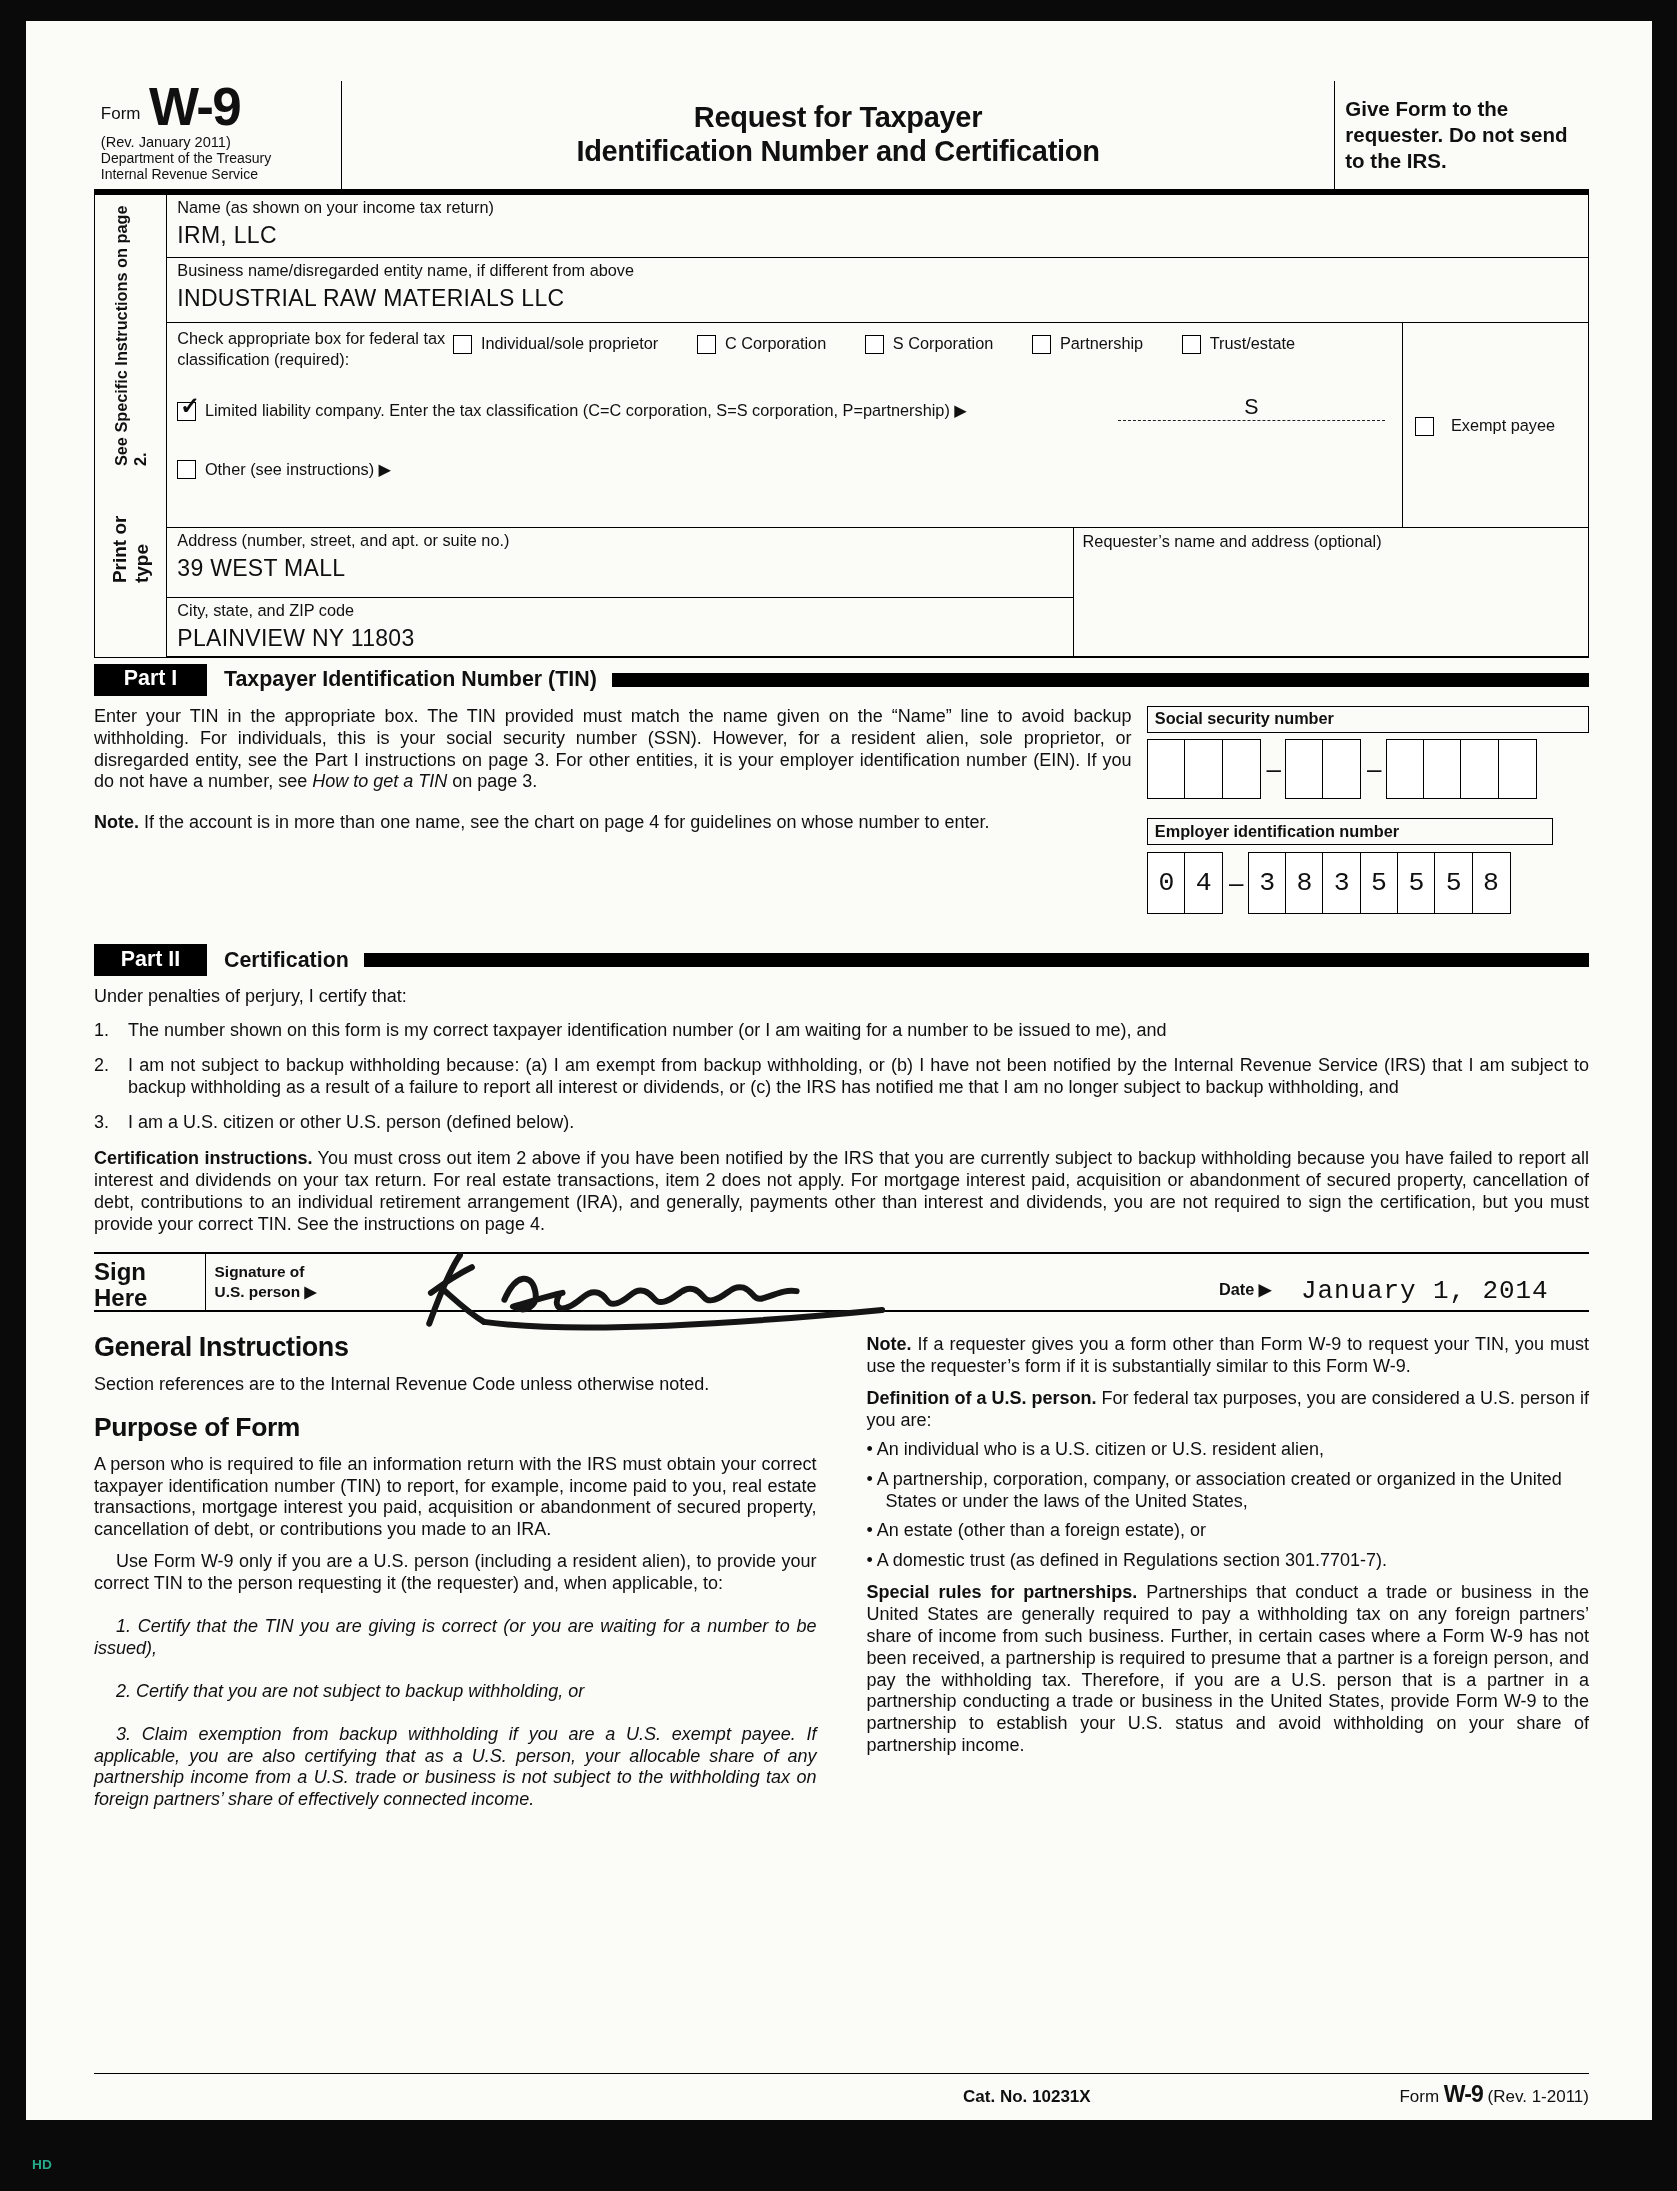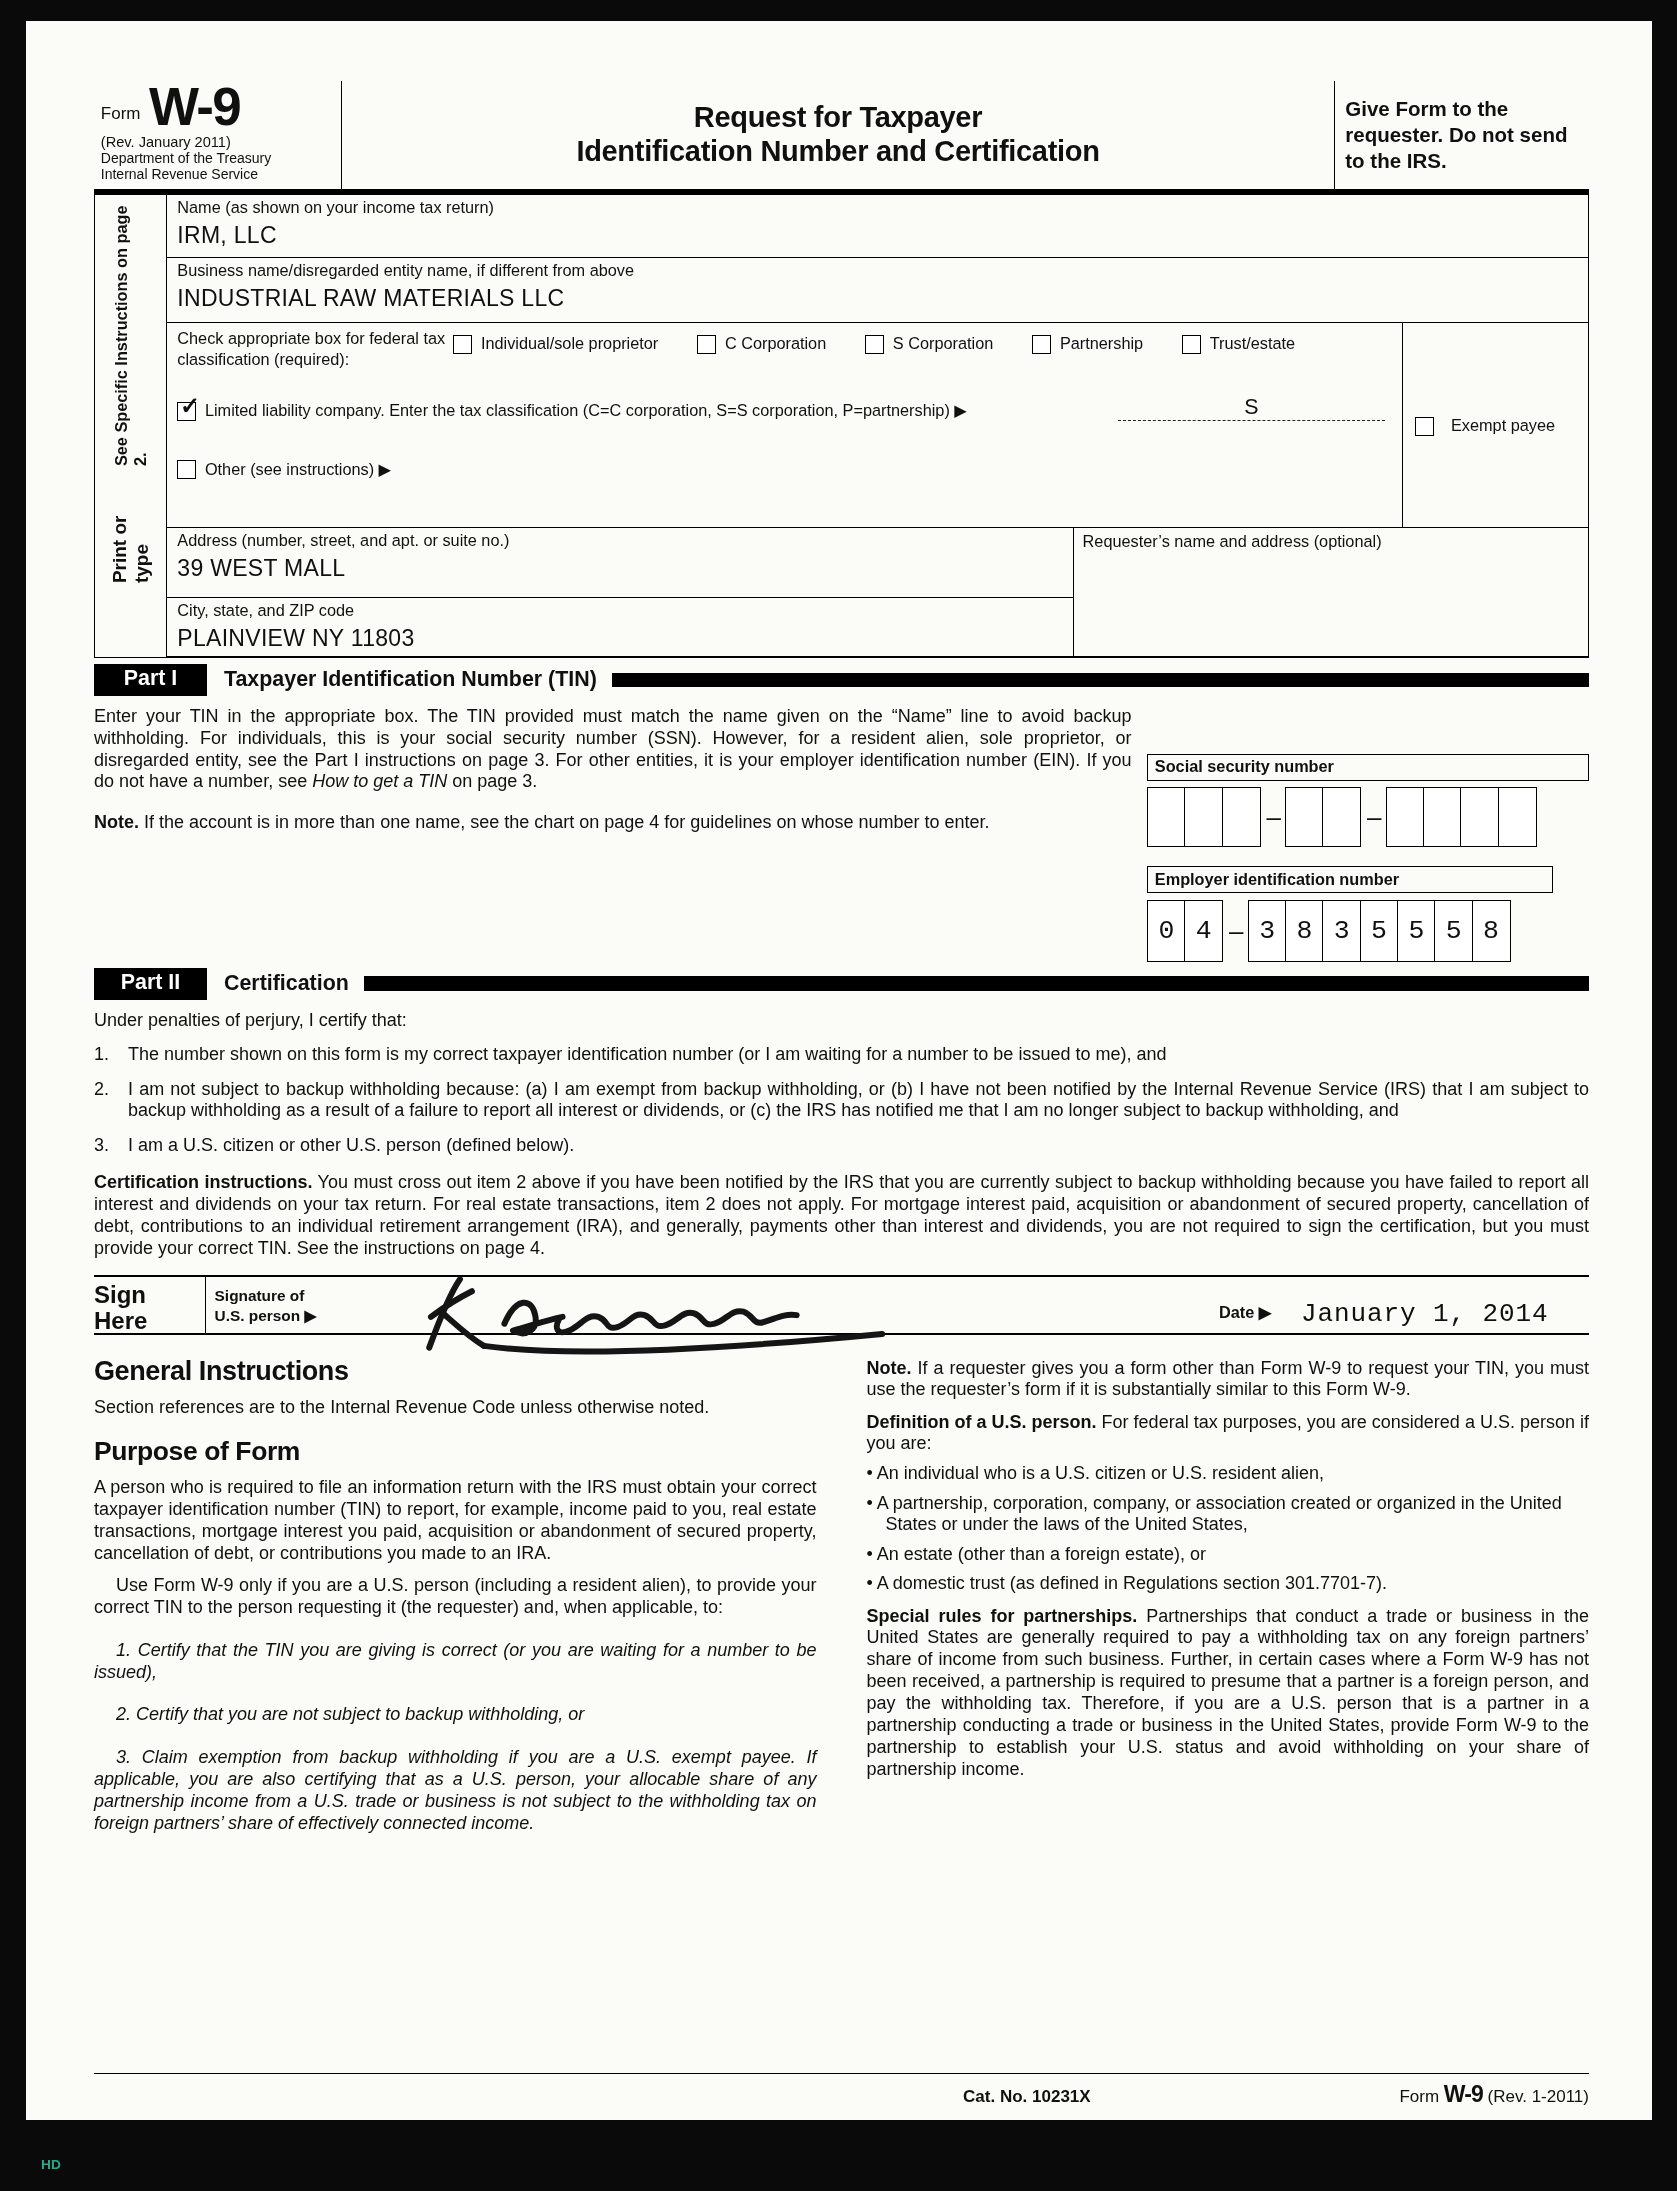--- a/index.html
+++ b/index.html
@@ -88,21 +88,21 @@
   .part-title { font-weight:bold; font-size:21.4px; padding:0 15.4px 0 17px; white-space:nowrap; }
   .part-fill { flex:1; height:14.6px; background:#000; }
 
   
   .p1-body { display:flex; margin-top:6.8px; min-height:233px; }
   .p1-left { flex:1; margin-right:15.4px; }
   .ptext { font-size:18px; line-height:1.22; text-align:justify; }
   .p1-note { margin-top:19px; }
   .b { font-weight:bold; }
   .i { font-style:italic; }
-  .p1-right { width:442px; flex:none;margin-top:48px; }
+  .p1-right { width:442px; flex:none; }
   .num-label { border:1.7px solid #000; font-weight:bold; font-size:16.3px; padding:2.6px 6.8px 3.4px; }
   .ssn-label { width:100%; }
   .ein-label { width:406px; margin-top:19px; }
   .nrow { display:flex; margin-top:6.8px; align-items:center; }
   .nbox {
     width:39px; height:60px; border:1.7px solid #000; margin-left:-1.7px;
     display:flex; align-items:center; justify-content:center;
     font-family:"Liberation Mono", monospace; font-size:26.5px; background:#fff;
   }
   .nbox:first-child { margin-left:0; }
@@ -143,21 +143,21 @@
   .pfooter {
     position:absolute; left:68px; right:63px; bottom:12px;
     border-top:1.7px solid #000; padding-top:6.8px;
     display:flex; align-items:baseline;
   }
   .pf-spacer { flex:1; }
   .pf-cat { flex:1; text-align:right; font-size:17px; font-weight:bold; }
   .pf-right { flex:1; text-align:right; font-size:17px; }
   .pf-w9 { font-size:23px; font-weight:bold; letter-spacing:-0.9px; }
   .watermark {
-    position:absolute; left:41px; top:2157px;
+    position:absolute; left:32px; top:2157px;
     color:#27a98b; font-size:13.7px; font-weight:bold;
   }
 </style>
 </head>
 <body>
 
 <div class="page">
 
   <header class="hdr">
     <div class="hdr-left">

